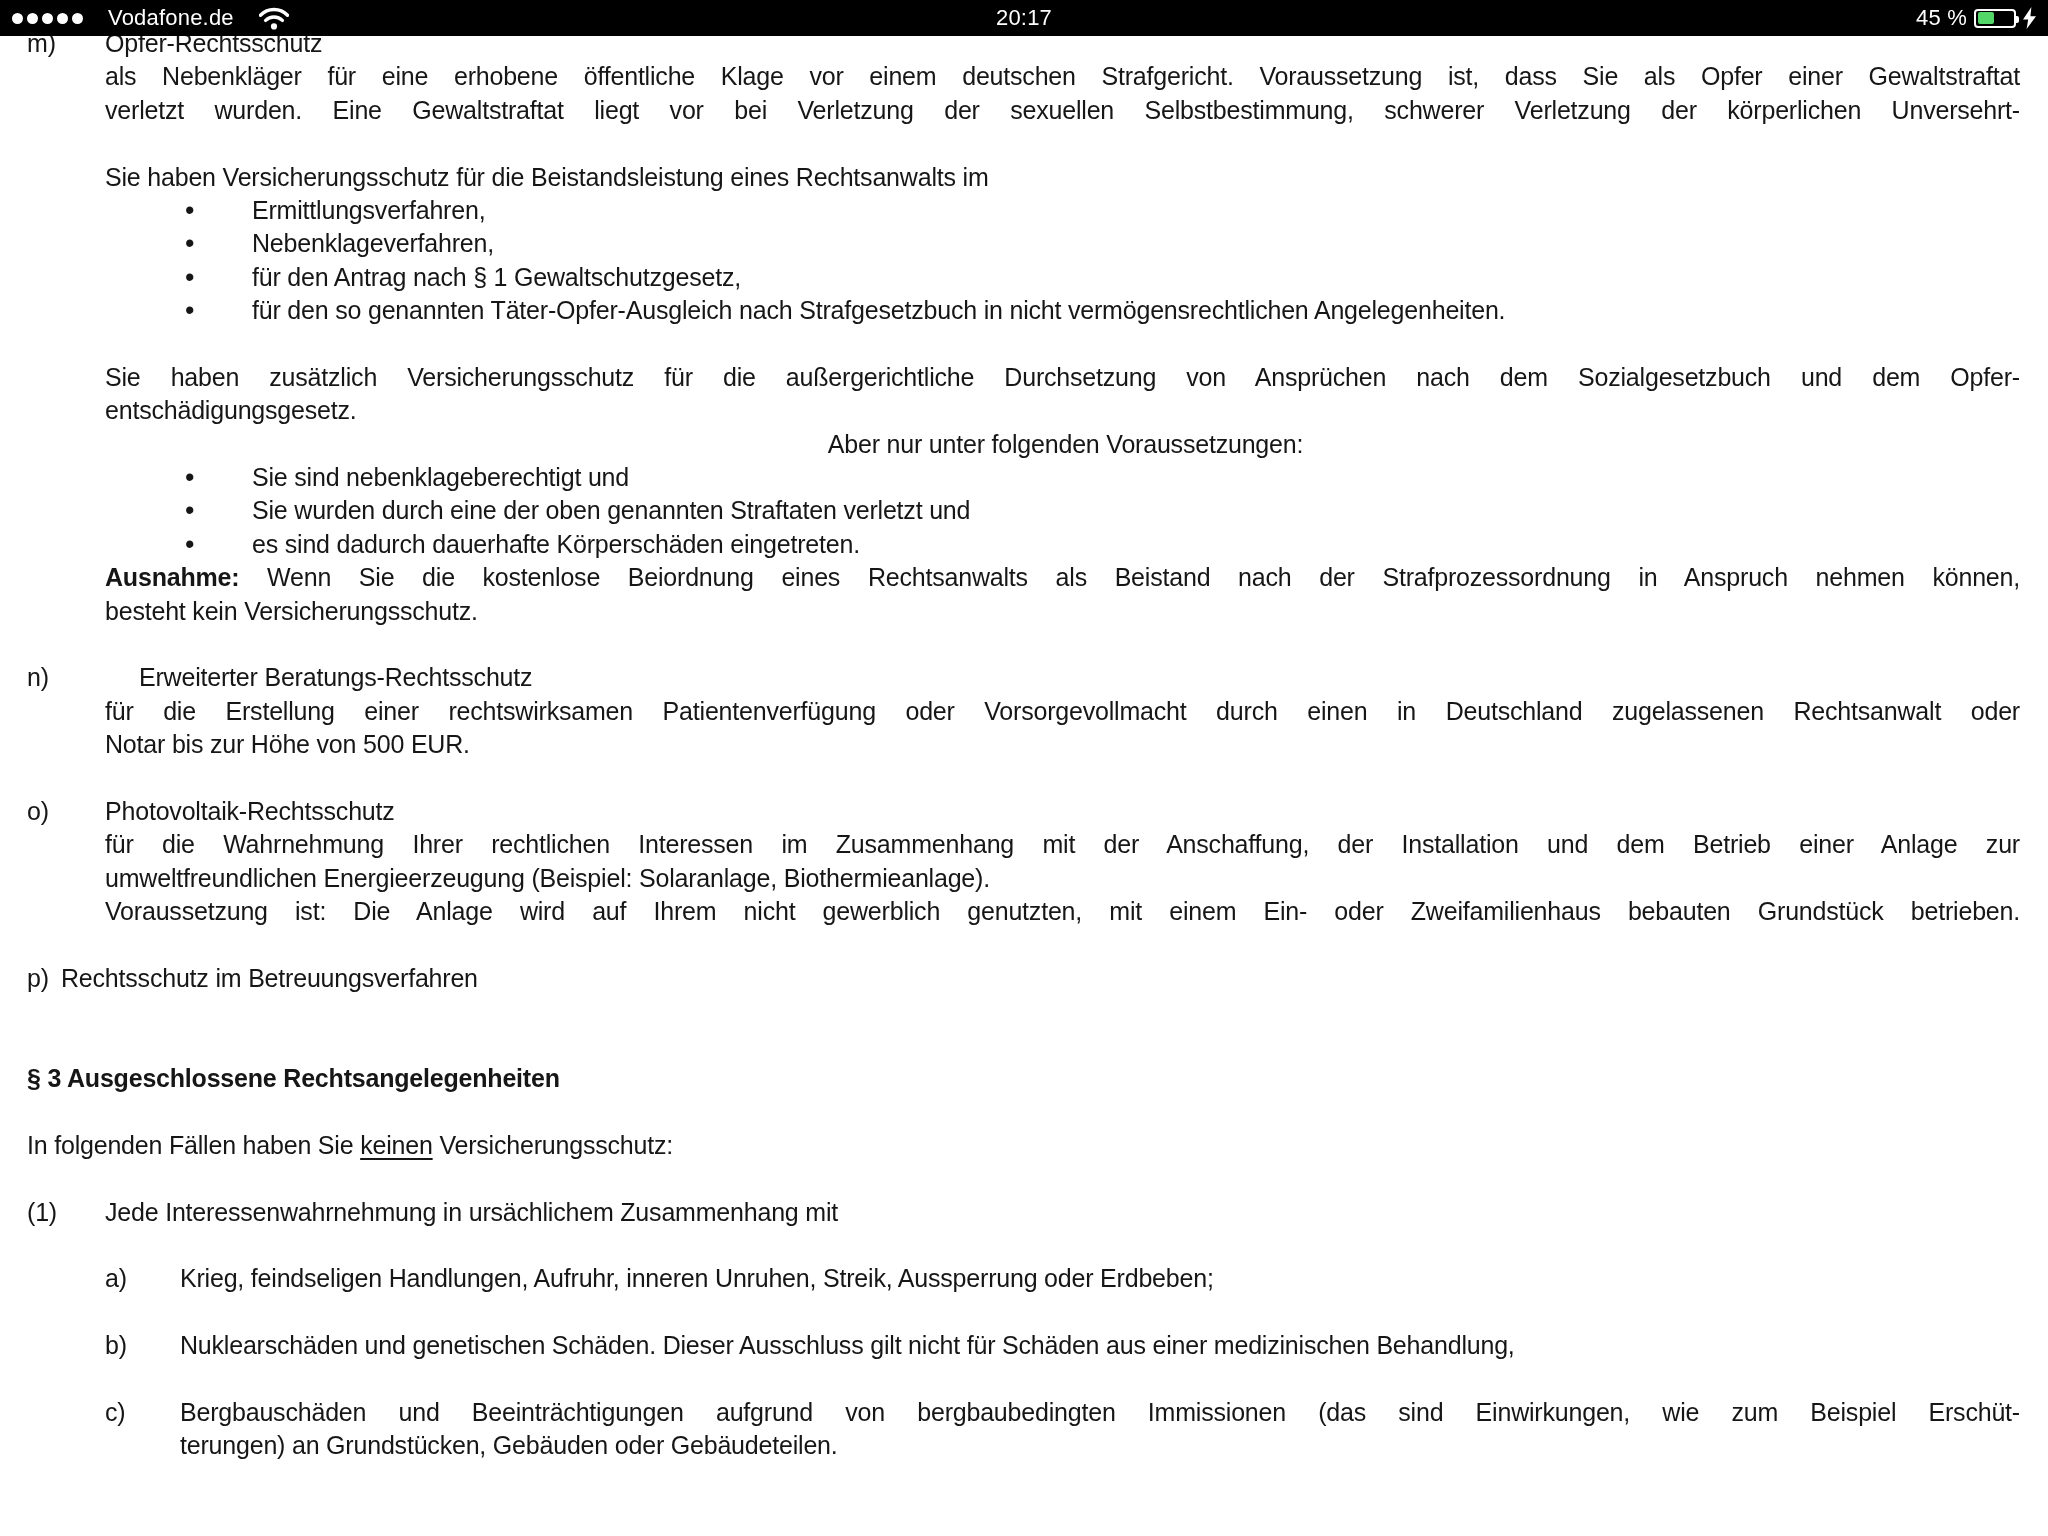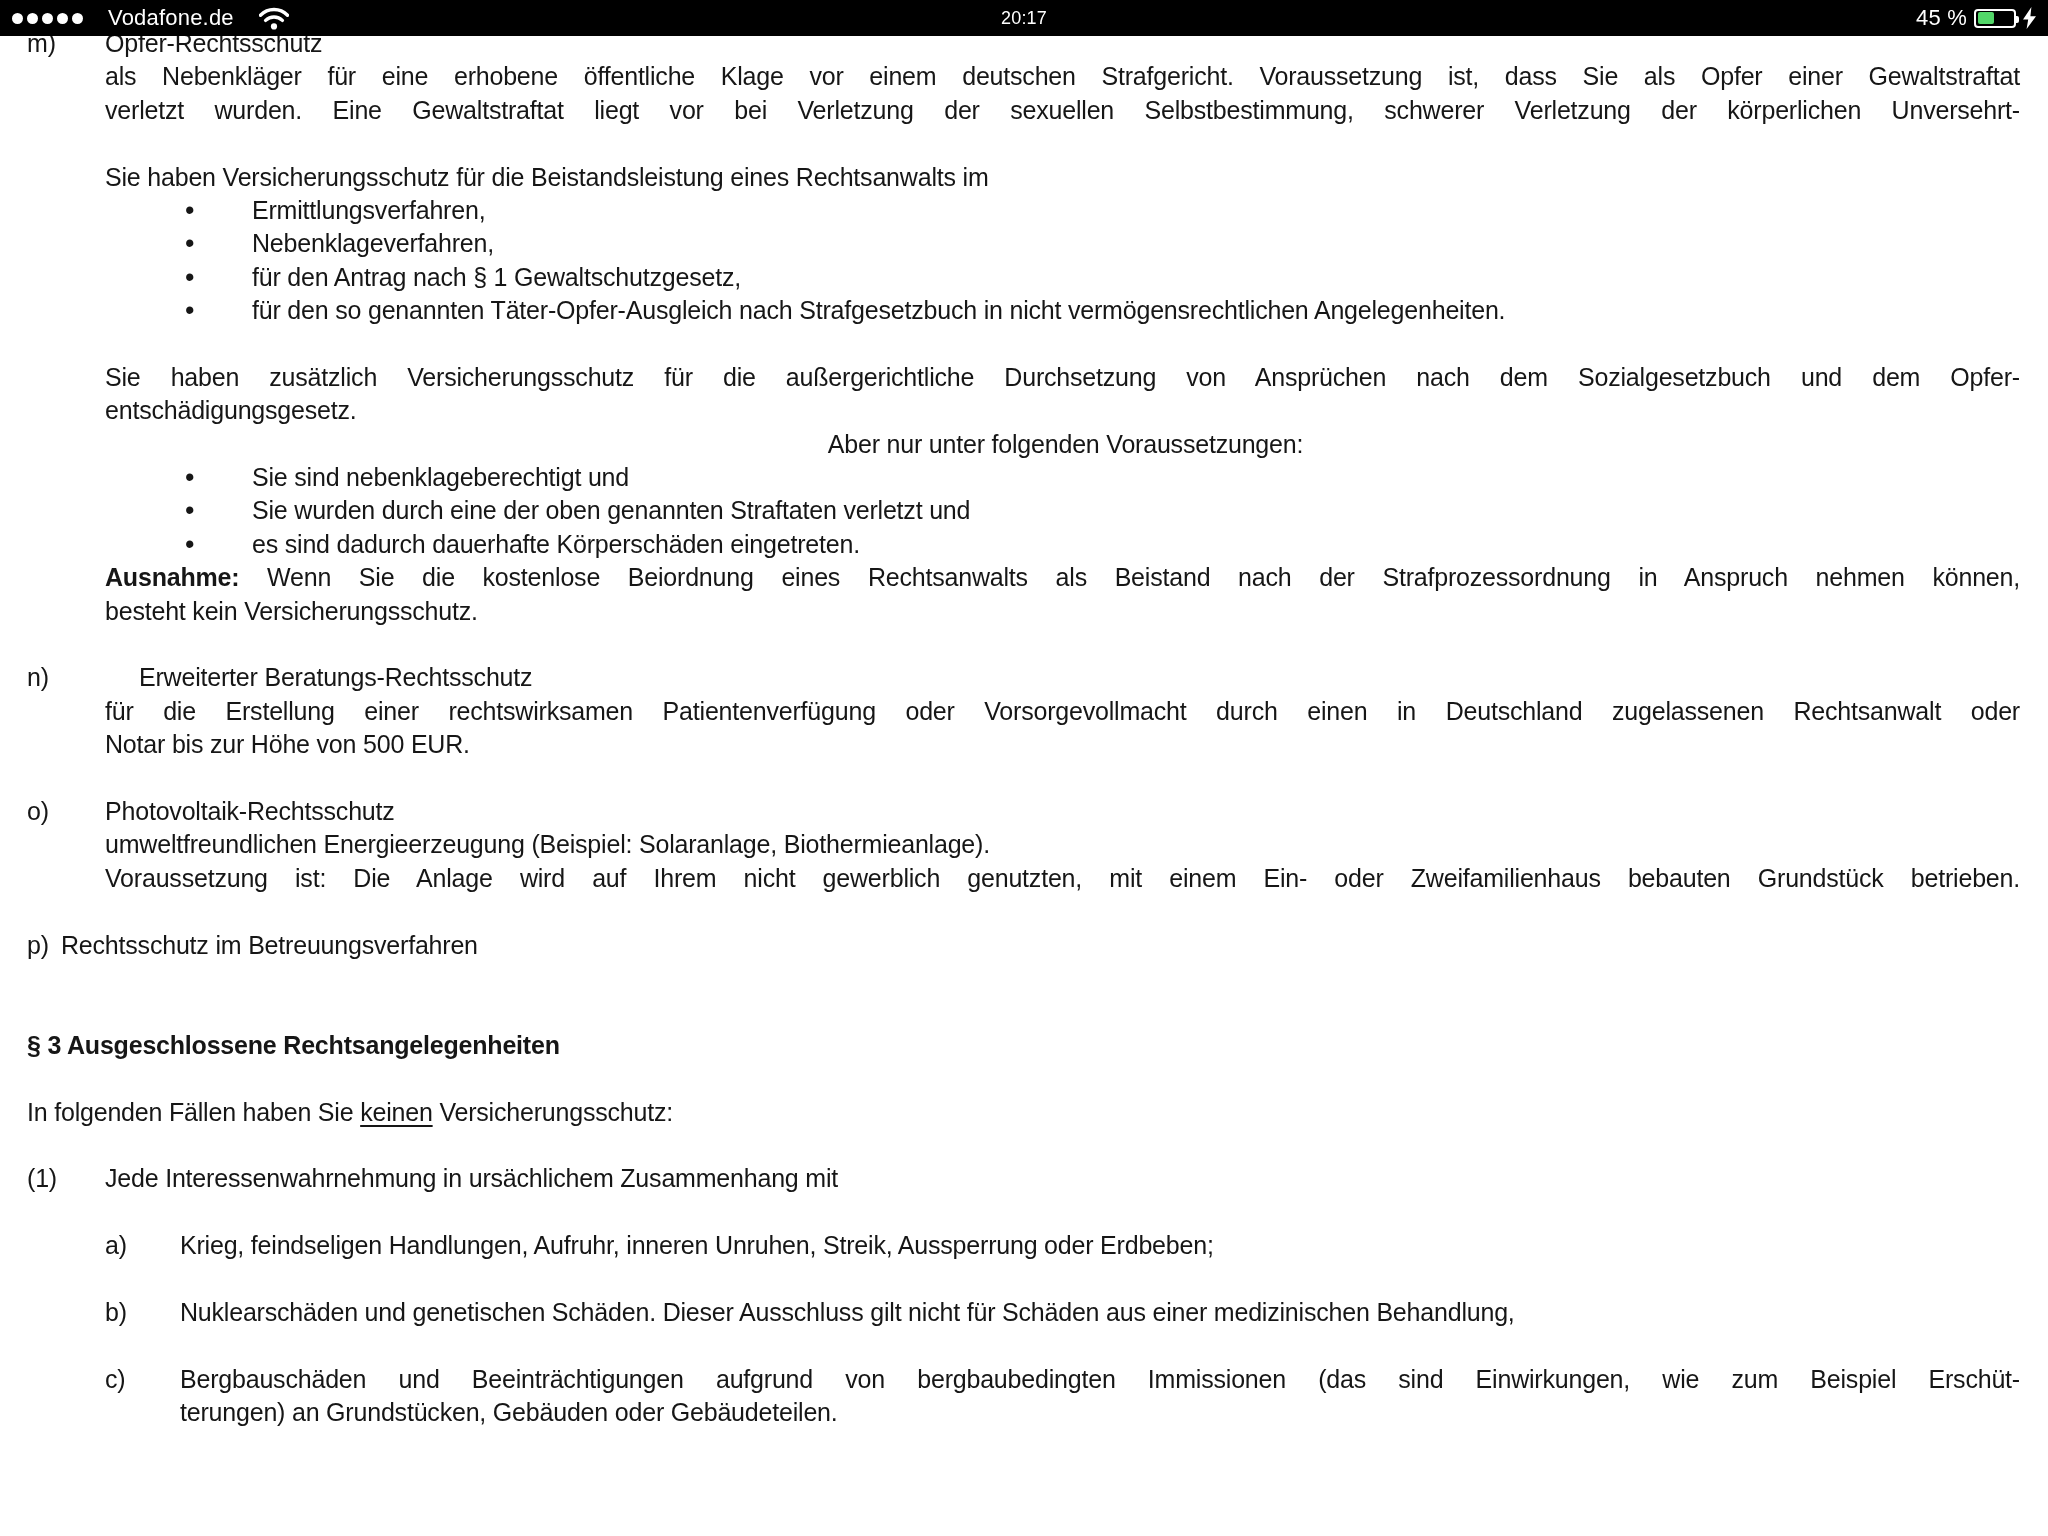--- a/index.html
+++ b/index.html
@@ -16,21 +16,21 @@
     position: absolute; top: 0; left: 0; right: 0; height: 36px;
     background: #000; color: #fff; z-index: 10;
     display: flex; align-items: center;
     font-size: 22px; letter-spacing: 0.2px;
   }
   .sb-left { display: flex; align-items: center; gap: 25px; padding-left: 12px; }
   .dots { display: inline-flex; gap: 4px; align-items: center; }
   .dots i { width: 11px; height: 11px; border-radius: 50%; background: #fff; display: inline-block; }
   .sb-center {
     position: absolute; left: 0; right: 0; text-align: center;
-    font-size: 18px; font-weight: 500; pointer-events: none;
+    font-size: 22px; font-weight: 500; pointer-events: none;
   }
   .sb-right { margin-left: auto; display: flex; align-items: center; gap: 7px; padding-right: 12px; }
   .batt { position: relative; width: 42px; height: 19px; border: 2px solid #fff; border-radius: 4px; display: inline-block; box-sizing: border-box; background: #000; }
   .batt .bfill { position: absolute; left: 1.5px; top: 1.5px; bottom: 1.5px; border-radius: 2px; }
   .batt .nub { position: absolute; right: -5px; top: 5px; width: 3px; height: 7px; background: #fff; border-radius: 0 2px 2px 0; }
 
   
   .page {
     position: absolute; inset: 0; background: #fff;
     padding: 27px 28px 0 27px; box-sizing: border-box;
@@ -148,20 +148,23 @@
         </div>
         <div class="line">
           <div class="txt" style="margin-left: 78px;"><span>Notar bis zur Höhe von 500 EUR.</span></div>
         </div>
         <div class="line"></div>
         <div class="line">
           <span class="lbl" style="left: 0px;">o)</span>
           <div class="txt" style="margin-left: 78px;"><span>Photovoltaik-Rechtsschutz</span></div>
         </div>
         <div class="line">
+          <div class="txt fill" style="margin-left: 78px;"><span>für die Wahrnehmung Ihrer rechtlichen Interessen im Zusammenhang mit der Anschaffung, der Installation und dem Betrieb einer Anlage zur</span></div>
+        </div>
+        <div class="line">
           <div class="txt" style="margin-left: 78px;"><span>umweltfreundlichen Energieerzeugung (Beispiel: Solaranlage, Biothermieanlage).</span></div>
         </div>
         <div class="line">
           <div class="txt fill" style="margin-left: 78px;"><span>Voraussetzung ist: Die Anlage wird auf Ihrem nicht gewerblich genutzten, mit einem Ein- oder Zweifamilienhaus bebauten Grundstück betrieben.</span></div>
         </div>
         <div class="line"></div>
         <div class="line">
           <span class="lbl" style="left: 0px;">p)</span>
           <div class="txt" style="margin-left: 34px;"><span>Rechtsschutz im Betreuungsverfahren</span></div>
         </div>

